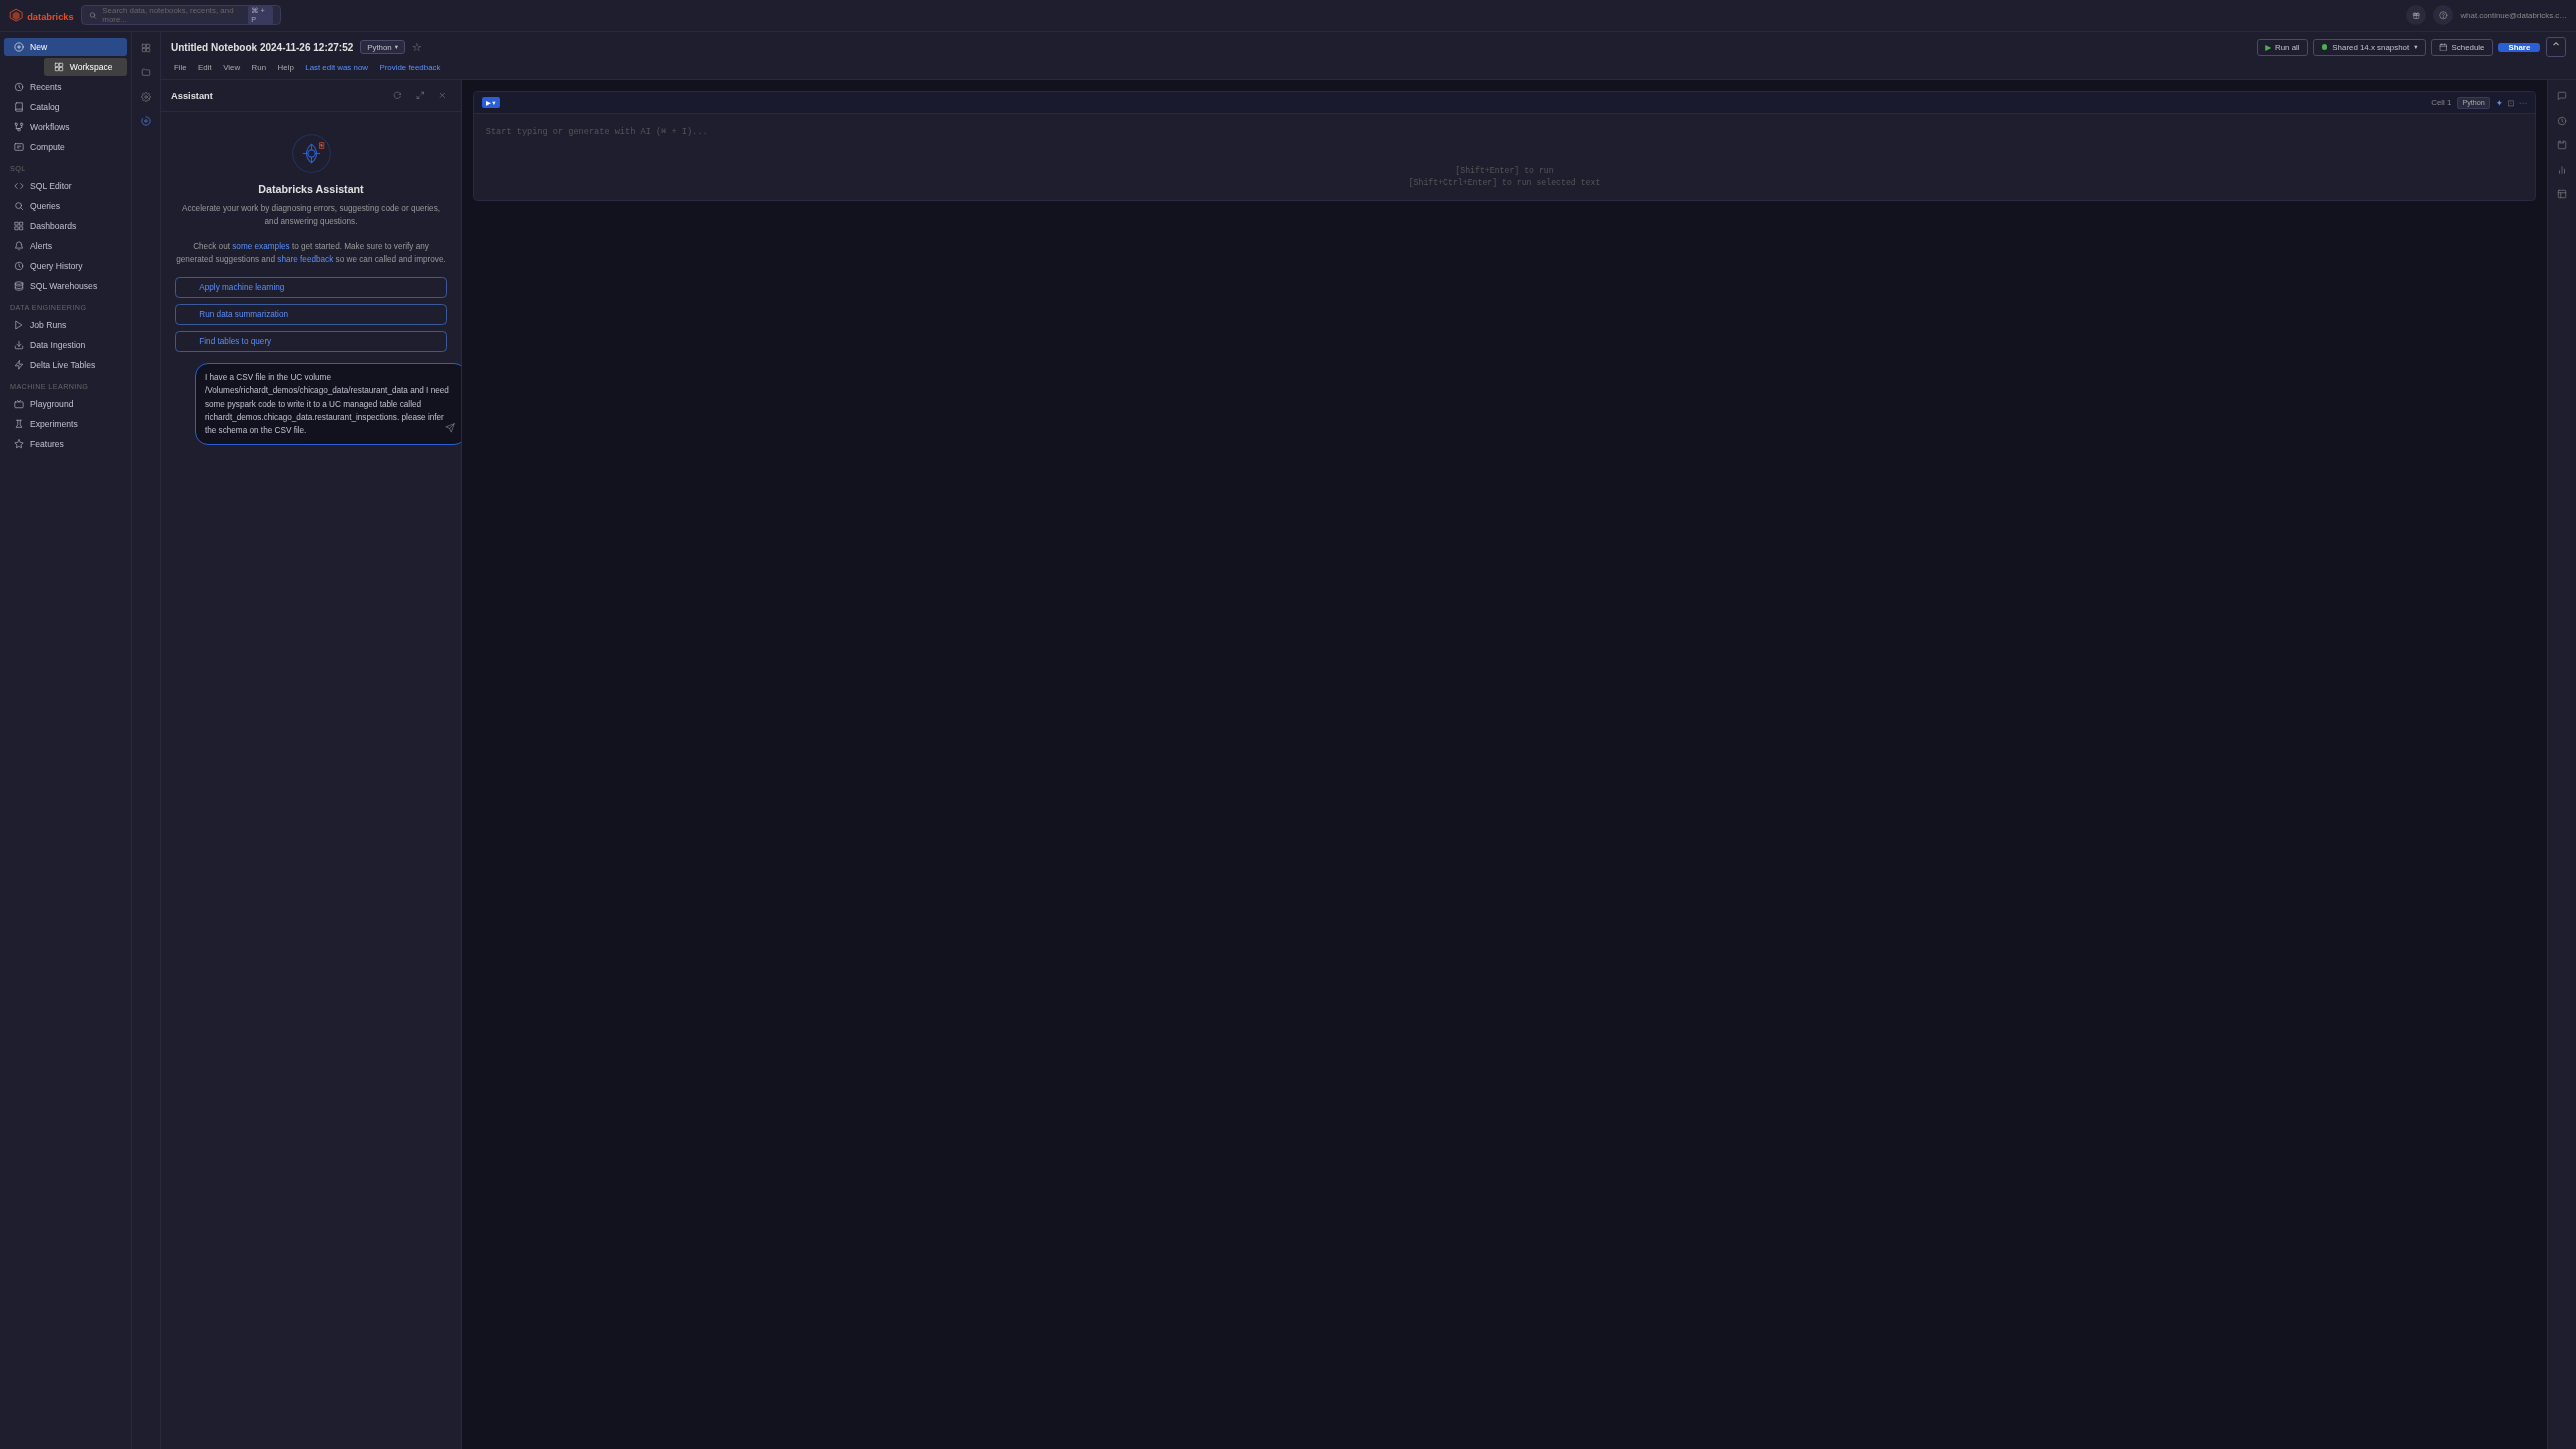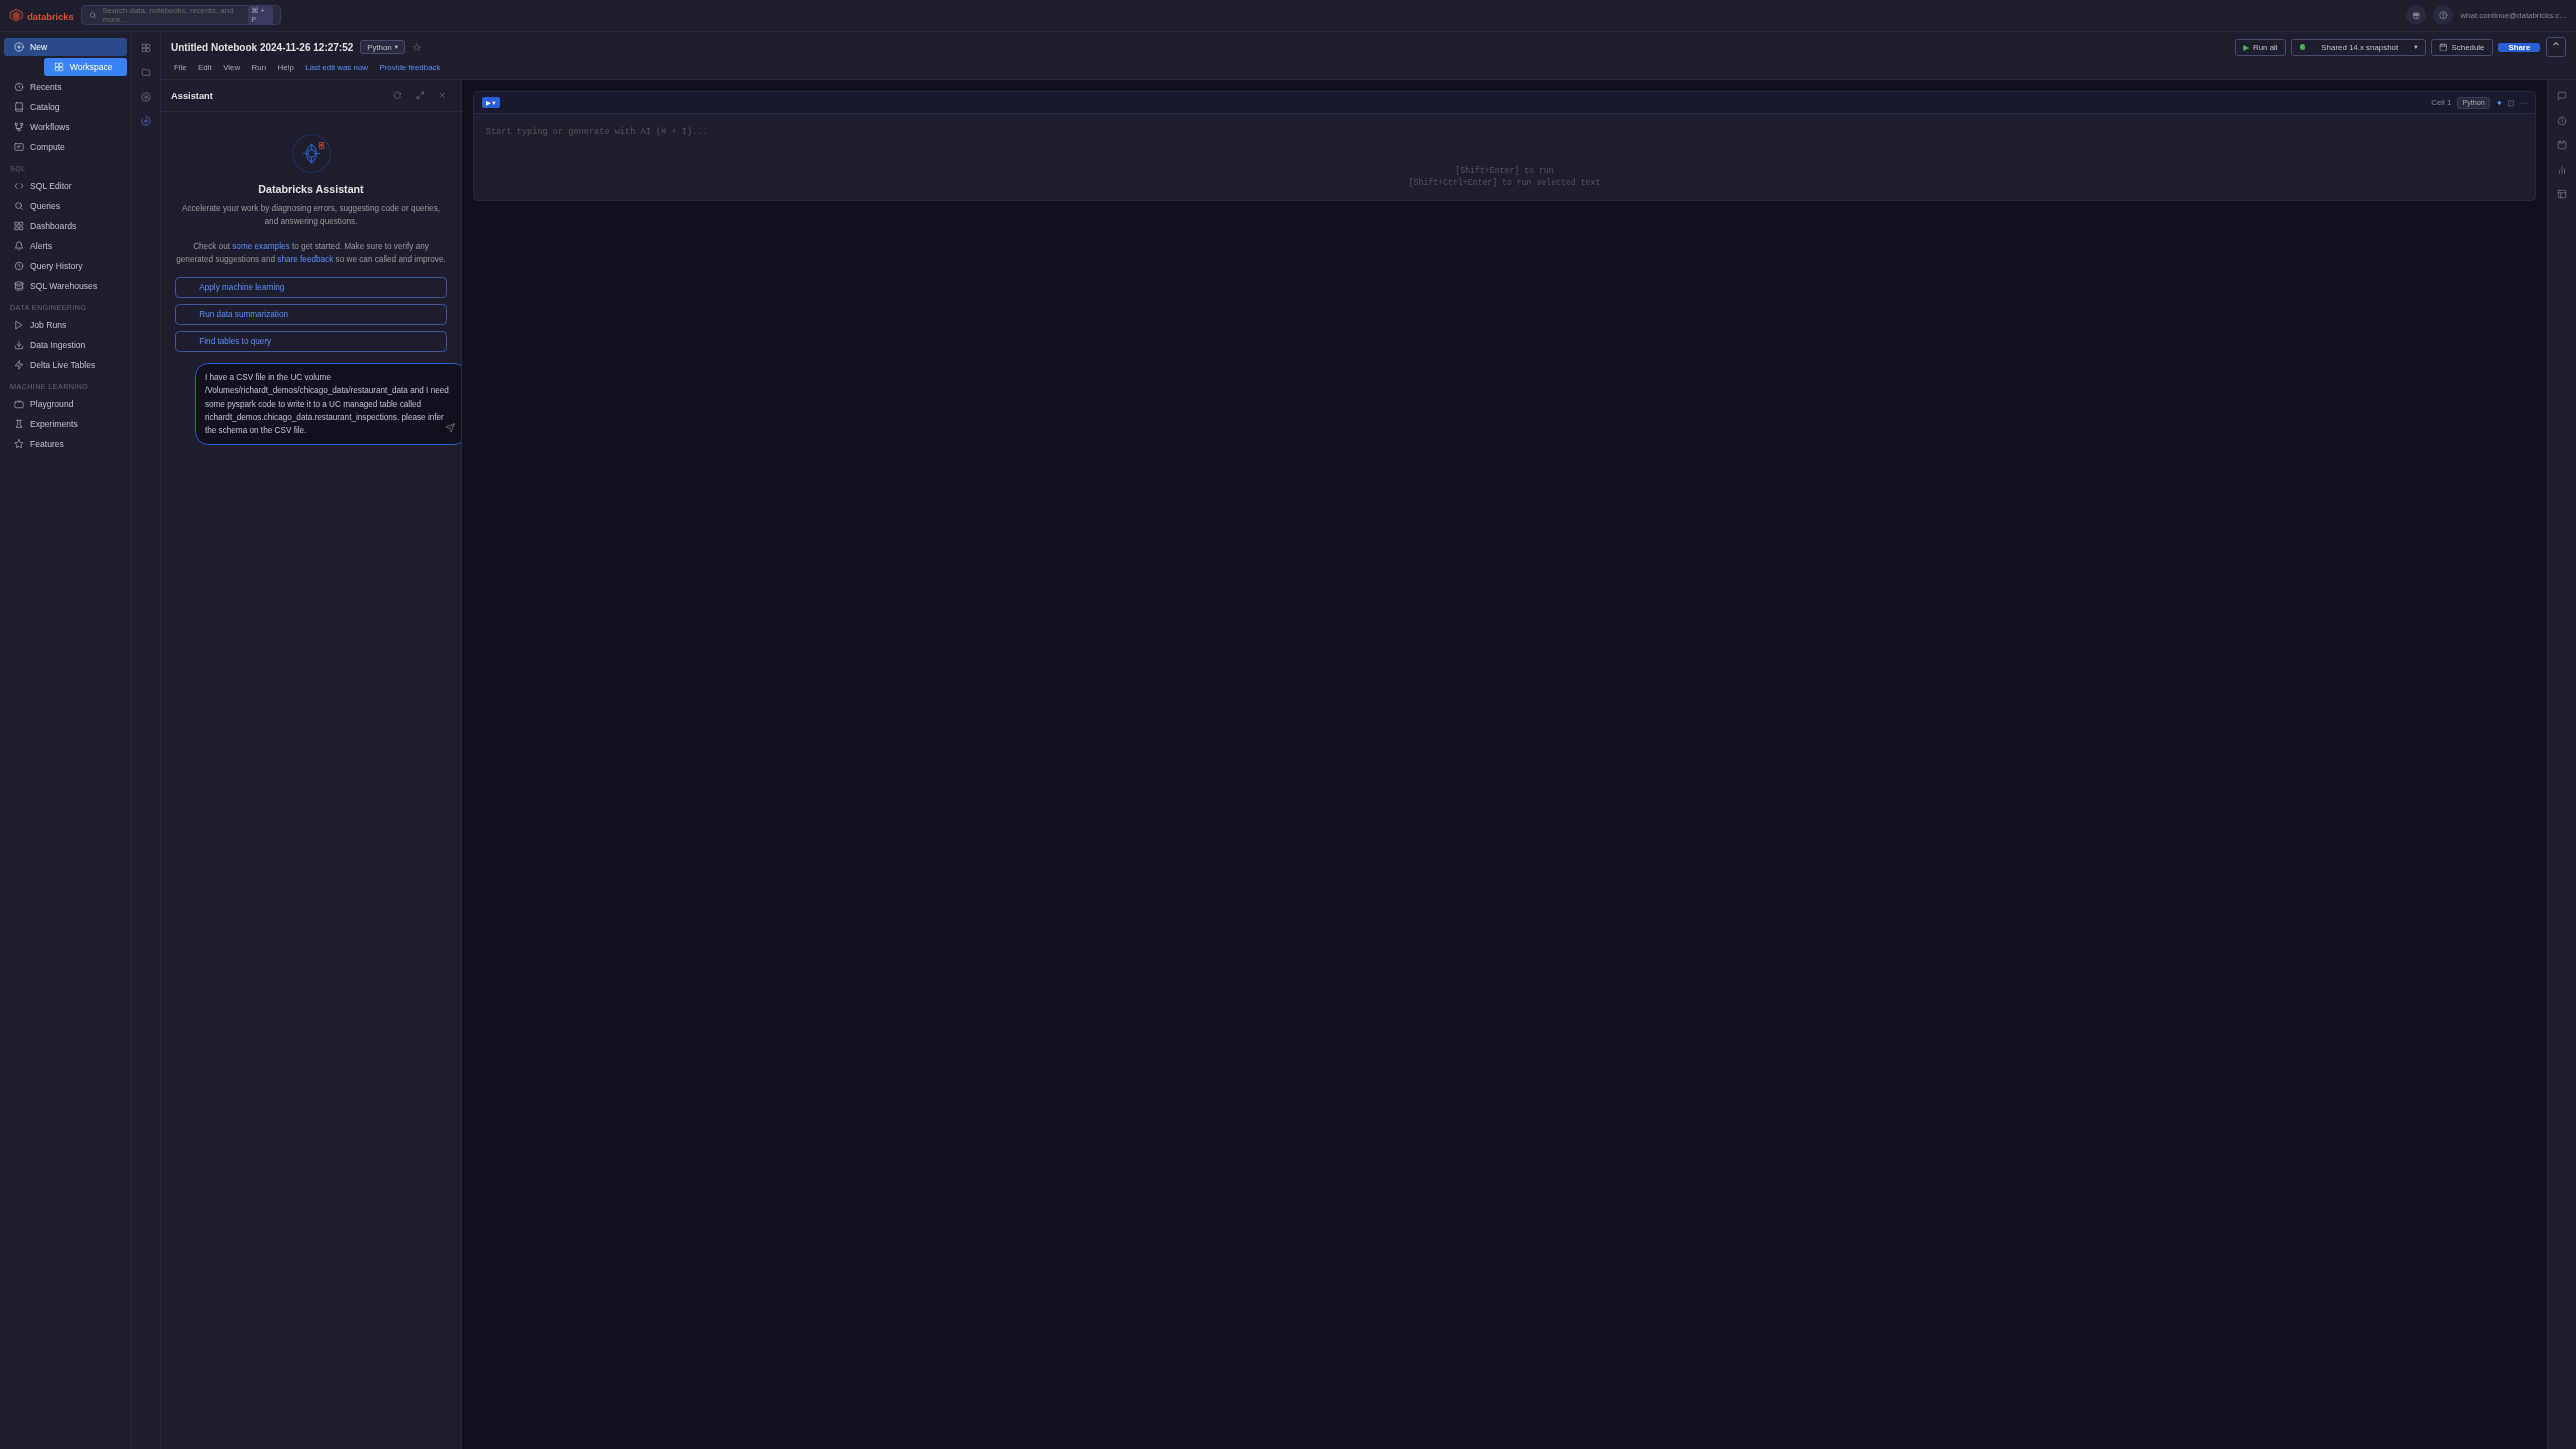--- a/index.html
+++ b/index.html
@@ -13,42 +13,42 @@
     .search-shortcut { background: #3a3a5e; border-radius: 2.1px; padding: 0.7px 3.6px; font-size: 7.2px; color: #aaa; }
     .topbar-right { margin-left: auto; display: flex; align-items: center; gap: 7.2px; font-size: 7.9px; color: #aaa; }
     .topbar-icon { width: 20px; height: 20px; border-radius: 50%; background: #2a2a3e; display: flex; align-items: center; justify-content: center; cursor: pointer; }
 
     
     .main { display: flex; flex: 1; overflow: hidden; }
 
     
     .sidebar { width: 132px; background: #1e1e2e; border-right: 0.7px solid #2a2a3e; display: flex; flex-direction: column; padding: 5.7px 0; overflow-y: auto; flex-shrink: 0; }
     .sidebar-item { display: flex; align-items: center; gap: 5.7px; padding: 4.3px 10px; cursor: pointer; font-size: 8.6px; color: #c0c0d0; border-radius: 2.9px; margin: 0.7px 4.3px; }
-    .sidebar-item.active { background: #3b82f6; color: #fff; margin-left: 44px; }
+    .sidebar-item.active { background: #404040; color: #fff; margin-left: 44px; }
     .sidebar-item.new-btn { background: #2a4a8a; color: #fff; }
     .sidebar-section { font-size: 7.2px; color: #666; padding: 7.2px 10px 2.9px; text-transform: uppercase; letter-spacing: 0.4px; }
 
     
     .icon-sidebar { width: 29px; background: #1e1e2e; border-right: 0.7px solid #2a2a3e; display: flex; flex-direction: column; align-items: center; padding: 5.7px 0; gap: 2.9px; flex-shrink: 0; }
     .icon-sidebar-btn { width: 21.5px; height: 21.5px; border-radius: 2.9px; display: flex; align-items: center; justify-content: center; cursor: pointer; color: #888; }
     .icon-sidebar-btn.active { color: #5b8ff9; }
 
     
     .notebook-area { flex: 1; background: #12121f; display: flex; flex-direction: column; overflow: hidden; }
     .notebook-header { background: #1e1e2e; border-bottom: 0.7px solid #2a2a3e; padding: 5.7px 10px; }
     .notebook-title-row { display: flex; align-items: center; gap: 7.2px; margin-bottom: 4.3px; }
     .notebook-title { font-size: 10px; font-weight: 600; color: #e0e0e0; }
     .python-badge { background: #2a2a3e; border: 0.7px solid #4a4a6e; border-radius: 2.9px; padding: 1.4px 5.7px; font-size: 7.9px; color: #c0c0d0; cursor: pointer; display: flex; align-items: center; gap: 2.9px; }
     .star-icon { color: #888; cursor: pointer; }
     .notebook-toolbar { display: flex; align-items: center; gap: 5.7px; }
     .nb-menu-item { font-size: 7.9px; color: #aaa; cursor: pointer; padding: 1.4px 2.9px; }
     .nb-menu-item.link { color: #5b8ff9; }
     .notebook-actions { margin-left: auto; display: flex; align-items: center; gap: 5.7px; }
     .run-all-btn { display: flex; align-items: center; gap: 3.6px; background: transparent; border: 0.7px solid #4a4a6e; border-radius: 2.9px; color: #c0c0d0; font-size: 7.9px; padding: 2.9px 7.2px; cursor: pointer; }
-    .shared-btn { display: flex; align-items: center; gap: 16px; background: transparent; border: 0.7px solid #4a4a6e; border-radius: 2.9px; color: #c0c0d0; font-size: 7.9px; padding: 2.9px 7.2px; cursor: pointer; }
+    .shared-btn { display: flex; align-items: center; gap: 5px; background: transparent; border: 0.7px solid #4a4a6e; border-radius: 2.9px; color: #c0c0d0; font-size: 7.9px; padding: 2.9px 7.2px; cursor: pointer; }
     .shared-dot { width: 5.7px; height: 5.7px; border-radius: 50%; background: #4caf50; }
     .schedule-btn { display: flex; align-items: center; gap: 3.6px; background: transparent; border: 0.7px solid #4a4a6e; border-radius: 2.9px; color: #c0c0d0; font-size: 7.9px; padding: 2.9px 7.2px; cursor: pointer; }
     .share-btn { background: #2a5fd6; border: none; border-radius: 2.9px; color: #fff; font-size: 7.9px; padding: 0 10px; cursor: pointer; font-weight: 600; }
     .collapse-btn { width: 20px; height: 20px; background: transparent; border: 0.7px solid #4a4a6e; border-radius: 2.9px; color: #aaa; cursor: pointer; display: flex; align-items: center; justify-content: center; }
 
     
     .notebook-content { display: flex; flex: 1; overflow: hidden; }
 
     
     .assistant-panel { width: 301px; background: #1e1e2e; border-right: 0.7px solid #2a2a3e; display: flex; flex-direction: column; flex-shrink: 0; }

